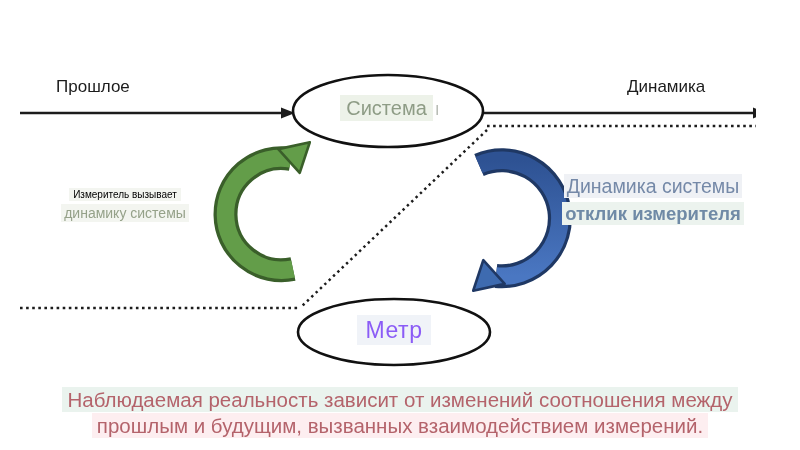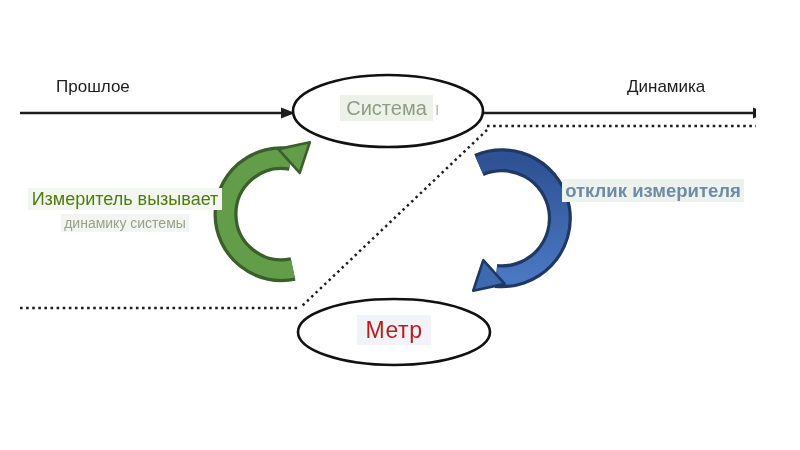--- a/index.html
+++ b/index.html
@@ -10,25 +10,25 @@
   }
   .canvas svg{position:absolute;left:0;top:0;}
   .lbl{position:absolute;white-space:nowrap;}
   .timeline-label{font-size:17px;color:#1c1c1c;}
   .past-label{left:56px;top:37px;}
   .future-label{left:627px;top:37px;}
   .node-label{position:absolute;text-align:center;}
   .system-label{left:300px;top:57px;width:180px;font-size:20px;color:#8e9c86;}
   .system-label .hl{background:#edf2e9;padding:2px 6px;}
   .cursor-mark{color:#b9bdb6;font-size:18px;margin-left:2px;}
-  .meter-label{left:304px;top:277px;width:180px;font-size:23px;color:#b91c1c;letter-spacing:.6px;}
+  .meter-label{left:304px;top:277px;width:180px;font-size:23px;color:#8b5cf6;letter-spacing:.6px;}
   .meter-label .hl{background:#f0f3f8;padding:2px 8px;}
   .annotation{position:absolute;text-align:center;}
   .left-annotation{left:18px;top:149px;width:214px;}
-  .left-annotation .l1{font-size:18px;color:#4d7c0f;text-align:center;}
+  .left-annotation .l1{font-size:10px;color:#000000;text-align:center;}
   .left-annotation .l1 .hl{background:#f3f5f0;padding:1px 4px;}
   .left-annotation .l2{font-size:14px;color:#95a189;margin-top:5px;}
   .left-annotation .l2 .hl{background:#f3f5f0;padding:1px 3px;}
   .right-annotation{left:546px;top:135px;width:214px;}
   .right-annotation .l1{font-size:19.5px;color:#7589a8;}
   .right-annotation .l1 .hl{background:#eff1f5;padding:1px 3px;}
   .right-annotation .l2{font-size:14.5px;color:#7589a8;margin-top:6px;}
   .right-annotation .l3{font-size:18.5px;color:#6f8aa6;margin-top:5px;font-weight:bold;}
   .right-annotation .l3 .hl{background:#ecf3ee;padding:1px 3px;}
   .caption{position:absolute;left:0;top:347px;width:800px;text-align:center;
@@ -91,17 +91,22 @@
   <div class="node-label system-label"><span class="hl">Система</span><span class="cursor-mark">ı</span></div>
 
   <div class="node-label meter-label"><span class="hl">Метр</span></div>
 
   <div class="annotation left-annotation">
     <div class="l1"><span class="hl">Измеритель вызывает</span></div>
     <div class="l2"><span class="hl">динамику системы</span></div>
   </div>
 
   <div class="annotation right-annotation">
+    <div class="l1"><span class="hl">Динамика системы</span></div>
     <div class="l3"><span class="hl">отклик измерителя</span></div>
   </div>
 
+  <div class="caption">
+    <span class="line"><span class="hl1">Наблюдаемая реальность зависит от изменений соотношения между</span></span>
+    <span class="line"><span class="hl2">прошлым и будущим, вызванных взаимодействием измерений.</span></span>
+  </div>
 
 </div>
 
 </body></html>

